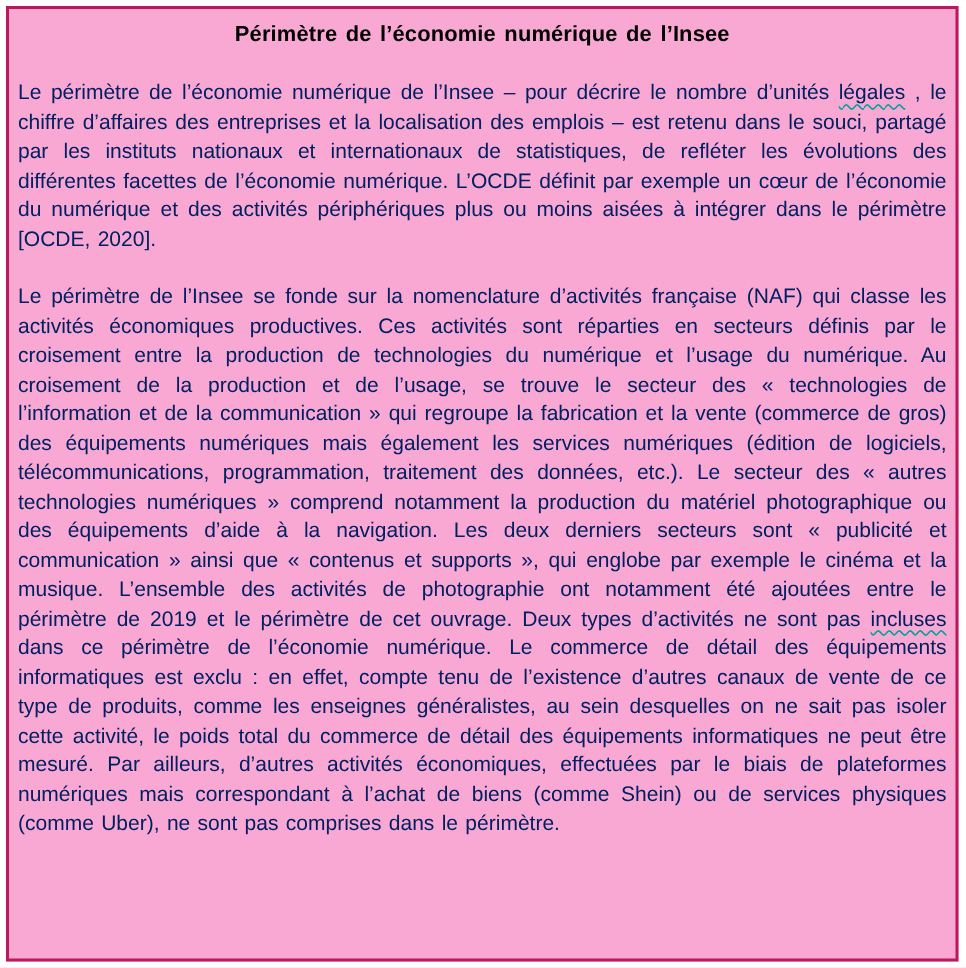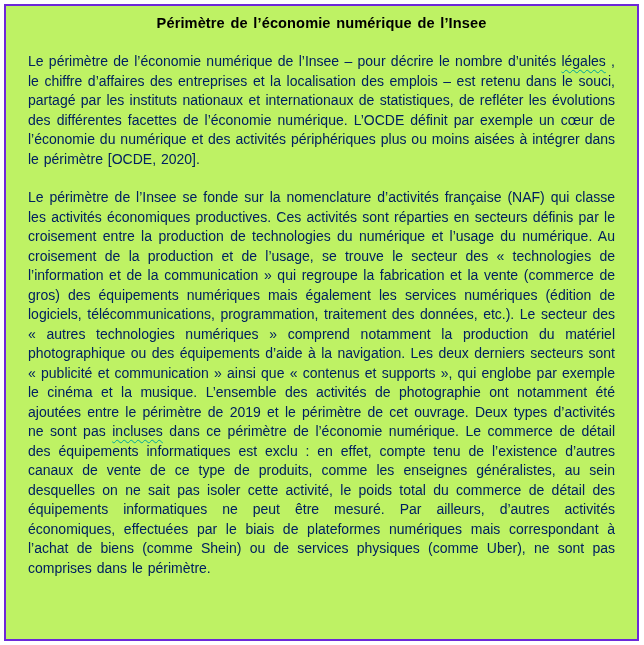--- a/index.html
+++ b/index.html
@@ -13,37 +13,37 @@
     position: relative;
     font-family: "Liberation Sans", "DejaVu Sans", sans-serif;
   }
   .frame {
     position: absolute;
     left: 4px;
     top: 4px;
     right: 5px;
     bottom: 4px;
     box-sizing: border-box;
-    border: 2px solid #6d28d9;
-    background: #bef264;
+    border: 2px solid #be185d;
+    background: #f9a8d4;
     padding: 7px 6px 4px 6px;
     overflow: hidden;
   }
   .title {
     color: #000000;
     font-weight: bold;
     font-size: 14.6px;
     line-height: 21px;
     text-align: center;
     letter-spacing: 0.1px;
     word-spacing: 1.5px;
     margin: 0 0 18px 0;
   }
   p.body-par {
-    margin: 16px;
+    margin: 0;
     color: #002060;
     font-size: 14px;
     line-height: 19.5px;
     text-align: justify;
     word-spacing: 1px;
   }
   p.body-par.first {
     margin-bottom: 19px;
   }
   .grammar-flag {

